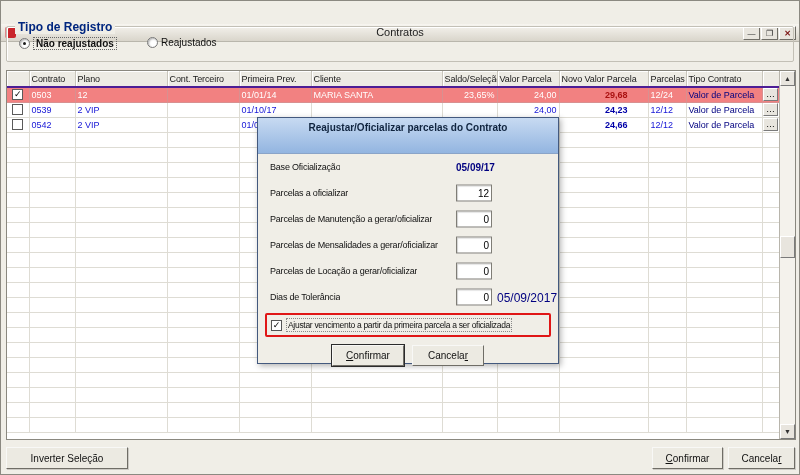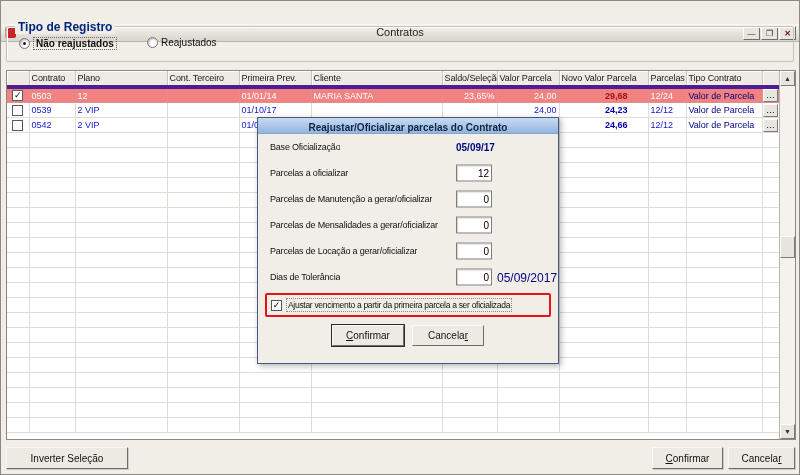--- a/index.html
+++ b/index.html
@@ -63,21 +63,21 @@
   .radio-label.focused { font-weight:bold; border:1px dotted #666; padding:0 2px; }
   
   .gridwrap {
     position:absolute; left:5px; top:69px; width:790px; height:370px;
     background:#fff; border:1px solid #8a887f;
   }
   table.grid { border-collapse:collapse; table-layout:fixed; width:772px; }
   .grid th {
     height:16px; background:#edebe4; font-weight:normal; font-size:9px;
     text-align:left; padding:0 2px; color:#1a1a1a; letter-spacing:-0.1px;
-    border-right:1px solid #c9c6bc; border-bottom:4px solid #4c1d95;
+    border-right:1px solid #c9c6bc; border-bottom:2px solid #4c1d95;
     box-shadow: inset 1px 1px 0 #fff; white-space:nowrap; overflow:hidden;
   }
   .grid td {
     height:15px; font-size:9px; padding:0 2px; white-space:nowrap; overflow:hidden;
     border-right:1px solid #dedcd4; border-bottom:1px solid #dedcd4;
     color:var(--row-text-blue,#1515d6);
   }
   tr.selected td {
     background:var(--selected-row-bg,#f28181);
     color:var(--selected-row-text,#fff);
@@ -128,21 +128,21 @@
   .btn-cancel-main { left:727px; top:446px; width:67px; }
   .accel { text-decoration:underline; }
   
   .dialog {
     position:absolute; left:256px; top:116px; width:302px; height:247px;
     background:#f0eee7; border:1px solid #43597e;
     box-shadow:2px 2px 6px rgba(0,0,0,.30);
     z-index:10;
   }
   .dlg-title {
-    height:16px; line-height:20px; text-align:center;
+    height:36px; line-height:20px; text-align:center;
     font-size:10px; font-weight:bold; color:#10243f;
     background:linear-gradient(to bottom,var(--dialog-title-from,#c7daf2),var(--dialog-title-to,#93b5e0));
     border-bottom:1px solid #8aa4c8;
   }
   .dlg-body { position:relative; }
   .frow { position:relative; height:26px; padding:0 12px; display:flex; align-items:center; }
   .flabel {
     font-size:9px; letter-spacing:-0.2px; color:#111;
     max-width:184px; white-space:nowrap; overflow:hidden;
   }

